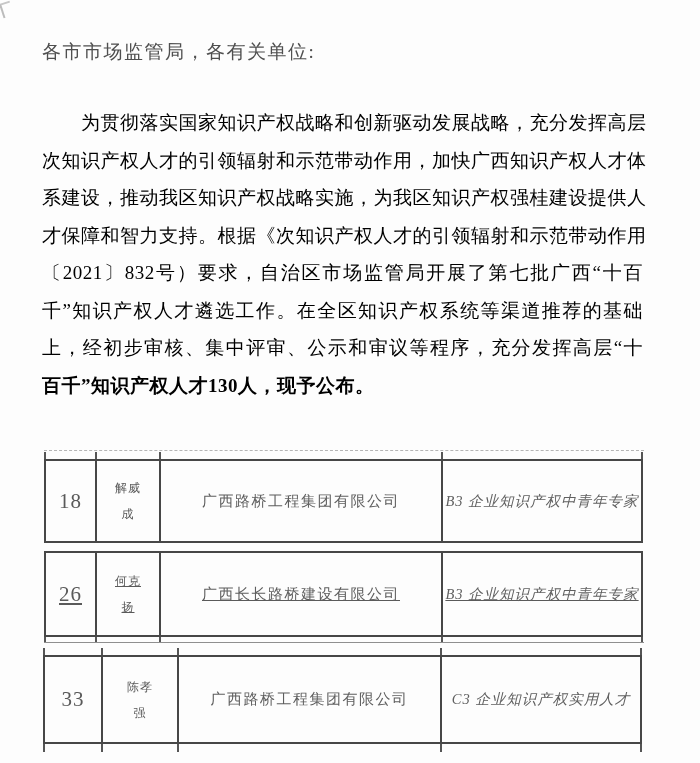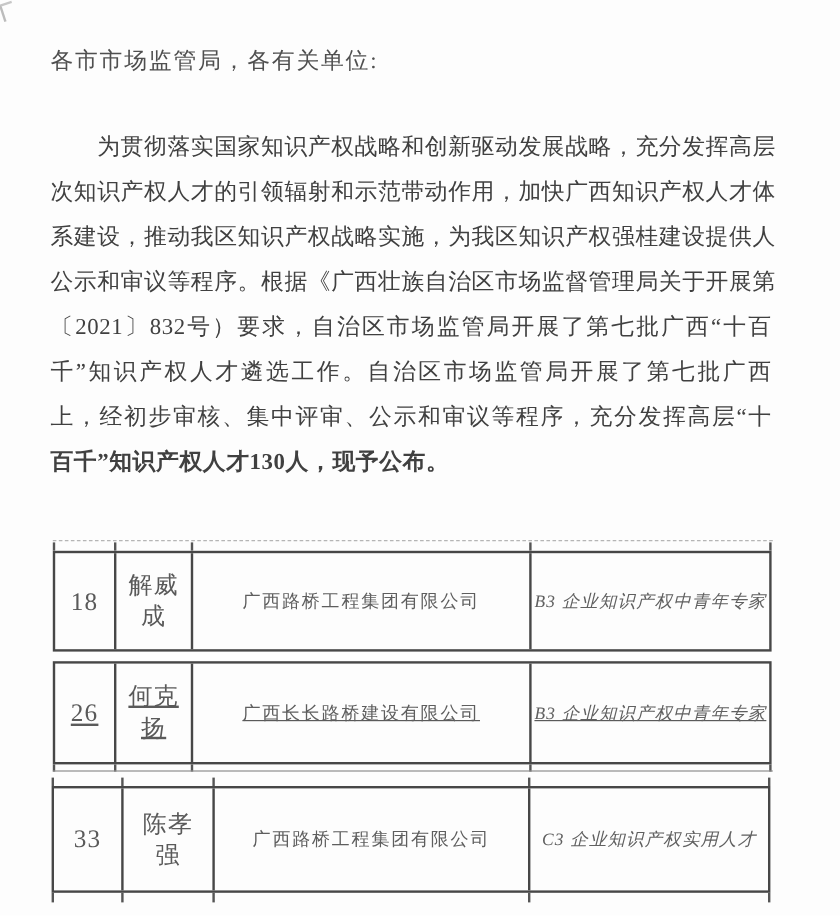--- a/index.html
+++ b/index.html
@@ -15,21 +15,21 @@
     position:absolute;left:1px;top:2px;width:9px;height:13px;
     border-left:2px solid #9a9a9a;border-top:2px solid #ababab;
     transform:rotate(-18deg);opacity:.65;
   }
   .salutation{
     position:absolute;left:42px;top:40px;width:620px;
     font-size:19px;line-height:24px;color:#4f4f4f;letter-spacing:1.5px;
   }
   .para{
     position:absolute;left:42px;top:104px;width:601px;
-    color:#404040;font-size:19px;letter-spacing:.5px;
+    color:#000000;font-size:19px;letter-spacing:.5px;
   }
   .pline{
     height:37.5px;line-height:37.5px;
     text-align:justify;text-align-last:justify;
     white-space:nowrap;
   }
   .pline.first{text-indent:39px;}
   .pline.last{text-align:center;text-align-last:left;font-weight:bold;}
   
   .frag-line{position:absolute;height:0;border-top:1px dashed #b5b5b5;}
@@ -41,43 +41,43 @@
     color:#5a5a5a;
   }
   .cell{
     box-sizing:border-box;display:flex;flex-direction:column;
     align-items:center;justify-content:center;
     text-align:center;border-right:2px solid #474747;
     overflow:hidden;
   }
   .cell:last-child{border-right:none;align-items:center;}
   .cell.no{font-size:21px;letter-spacing:1px;}
-  .cell.name{font-size:20px;line-height:26px;letter-spacing:1px;}
+  .cell.name{font-size:12px;line-height:26px;letter-spacing:1px;}
   .cell.company{font-size:15px;letter-spacing:1.5px;color:#5e5e5e;}
   .cell.category{font-size:14.5px;font-style:italic;letter-spacing:1px;color:#606060;}
   .trow1{left:44px;top:459px;width:599px;height:84px;}
   .trow2{left:44px;top:551px;width:599px;height:86px;text-decoration:underline;}
   .trow3{left:43px;top:655px;width:599px;height:89px;}
 </style>
 </head>
 <body>
 
 <div class="page">
 
   <div class="corner-artifact"></div>
 
   <div class="salutation">各市市场监管局，各有关单位:</div>
 
   <div class="para">
     <div class="pline first">为贯彻落实国家知识产权战略和创新驱动发展战略，充分发挥高层</div>
     <div class="pline">次知识产权人才的引领辐射和示范带动作用，加快广西知识产权人才体</div>
     <div class="pline">系建设，推动我区知识产权战略实施，为我区知识产权强桂建设提供人</div>
-    <div class="pline">公示和审议等程序。根据《广西壮族自治区市场监督管理局关于开展第</div>
+    <div class="pline">才保障和智力支持。根据《次知识产权人才的引领辐射和示范带动作用</div>
     <div class="pline">〔2021〕832号）要求，自治区市场监管局开展了第七批广西“十百</div>
-    <div class="pline">千”知识产权人才遴选工作。自治区市场监管局开展了第七批广西</div>
+    <div class="pline">千”知识产权人才遴选工作。在全区知识产权系统等渠道推荐的基础</div>
     <div class="pline">上，经初步审核、集中评审、公示和审议等程序，充分发挥高层“十</div>
     <div class="pline last">百千”知识产权人才130人，现予公布。</div>
   </div>
 
   <div class="frag-line" style="left:44px;top:450px;width:600px;"></div>
   <div class="stub" style="left:44px;top:452px;height:7px;"></div>
   <div class="stub" style="left:95px;top:452px;height:7px;"></div>
   <div class="stub" style="left:159px;top:452px;height:7px;"></div>
   <div class="stub" style="left:441px;top:452px;height:7px;"></div>
   <div class="stub" style="left:641px;top:452px;height:7px;"></div>

